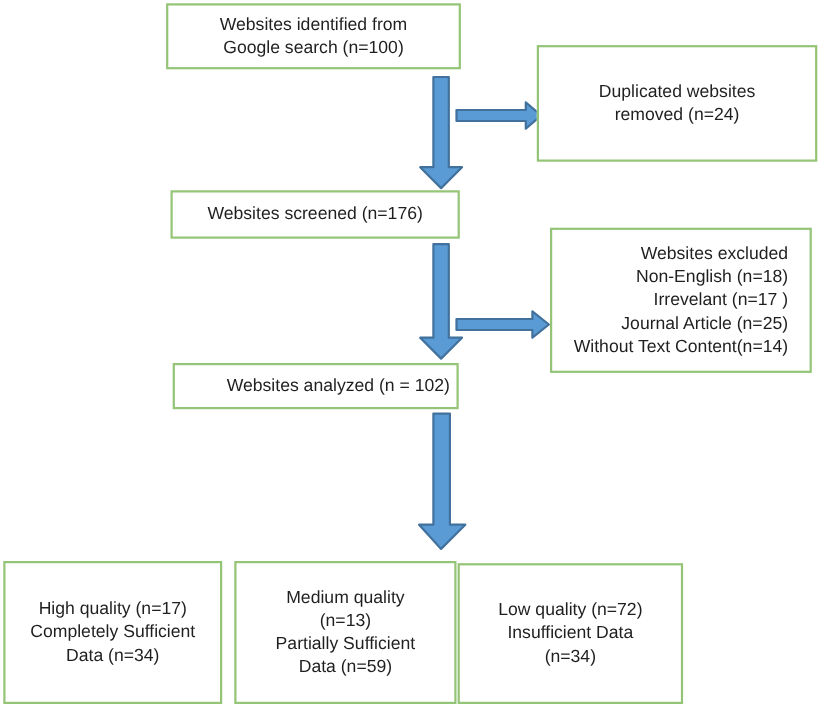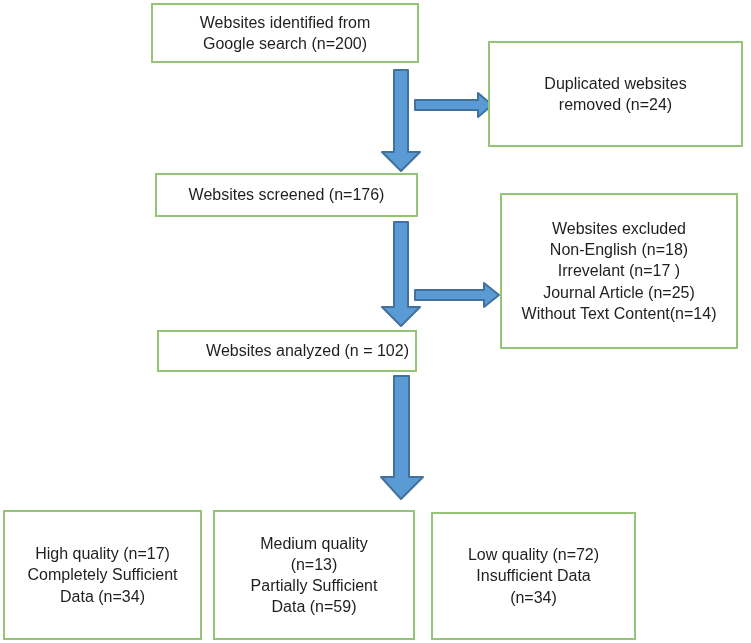--- a/index.html
+++ b/index.html
@@ -43,42 +43,42 @@
   .arrow-layer polygon {
     fill: var(--arrow-fill, #5b9bd5);
     stroke: var(--arrow-stroke, #41719c);
     stroke-width: 2;
     stroke-linejoin: round;
   }
   
   #box-identified { left: 151px; top: 3px;   width: 268px; height: 60px; }
   #box-duplicated { left: 488px; top: 41px;  width: 255px; height: 106px; }
   #box-screened   { left: 155px; top: 173px; width: 263px; height: 44px; }
-  #box-excluded   { left: 500px; top: 193px; width: 238px; height: 156px; }
+  #box-excluded   { left: 500px; top: 207px; width: 238px; height: 132px; text-align: right; }
   #box-analyzed   { left: 157px; top: 330px; width: 260px; height: 42px; justify-content: flex-end; }
   #box-high       { left: 3px;   top: 510px; width: 199px; height: 130px; }
   #box-medium     { left: 213px; top: 510px; width: 202px; height: 130px; }
-  #box-low        { left: 431px; top: 512px; width: 205px; height: 128px; }
+  #box-low        { left: 416px; top: 512px; width: 205px; height: 128px; }
 </style>
 </head>
 <body>
 
 <div class="canvas">
 
   <svg class="arrow-layer" viewBox="0 0 751 643" aria-hidden="true">
     <polygon points="394,70 408,70 408,152 420,152 401,171 382,152 394,152"></polygon>
     <polygon points="415,100 478,100 478,93 492,105 478,117 478,110 415,110"></polygon>
     <polygon points="394,222 408,222 408,307 420,307 401,326 382,307 394,307"></polygon>
     <polygon points="415,290 484,290 484,283 499,295 484,307 484,300 415,300"></polygon>
     <polygon points="394,376 409,376 409,477 423,477 401,499 381,477 394,477"></polygon>
   </svg>
 
   <div id="box-identified" class="flow-box">
     <span>Websites identified from
-Google search (n=200)</span>
+Google search (n=100)</span>
   </div>
 
   <div id="box-duplicated" class="flow-box">
     <span>Duplicated websites
 removed (n=24)</span>
   </div>
 
   <div id="box-screened" class="flow-box">
     <span>Websites screened (n=176)</span>
   </div>

